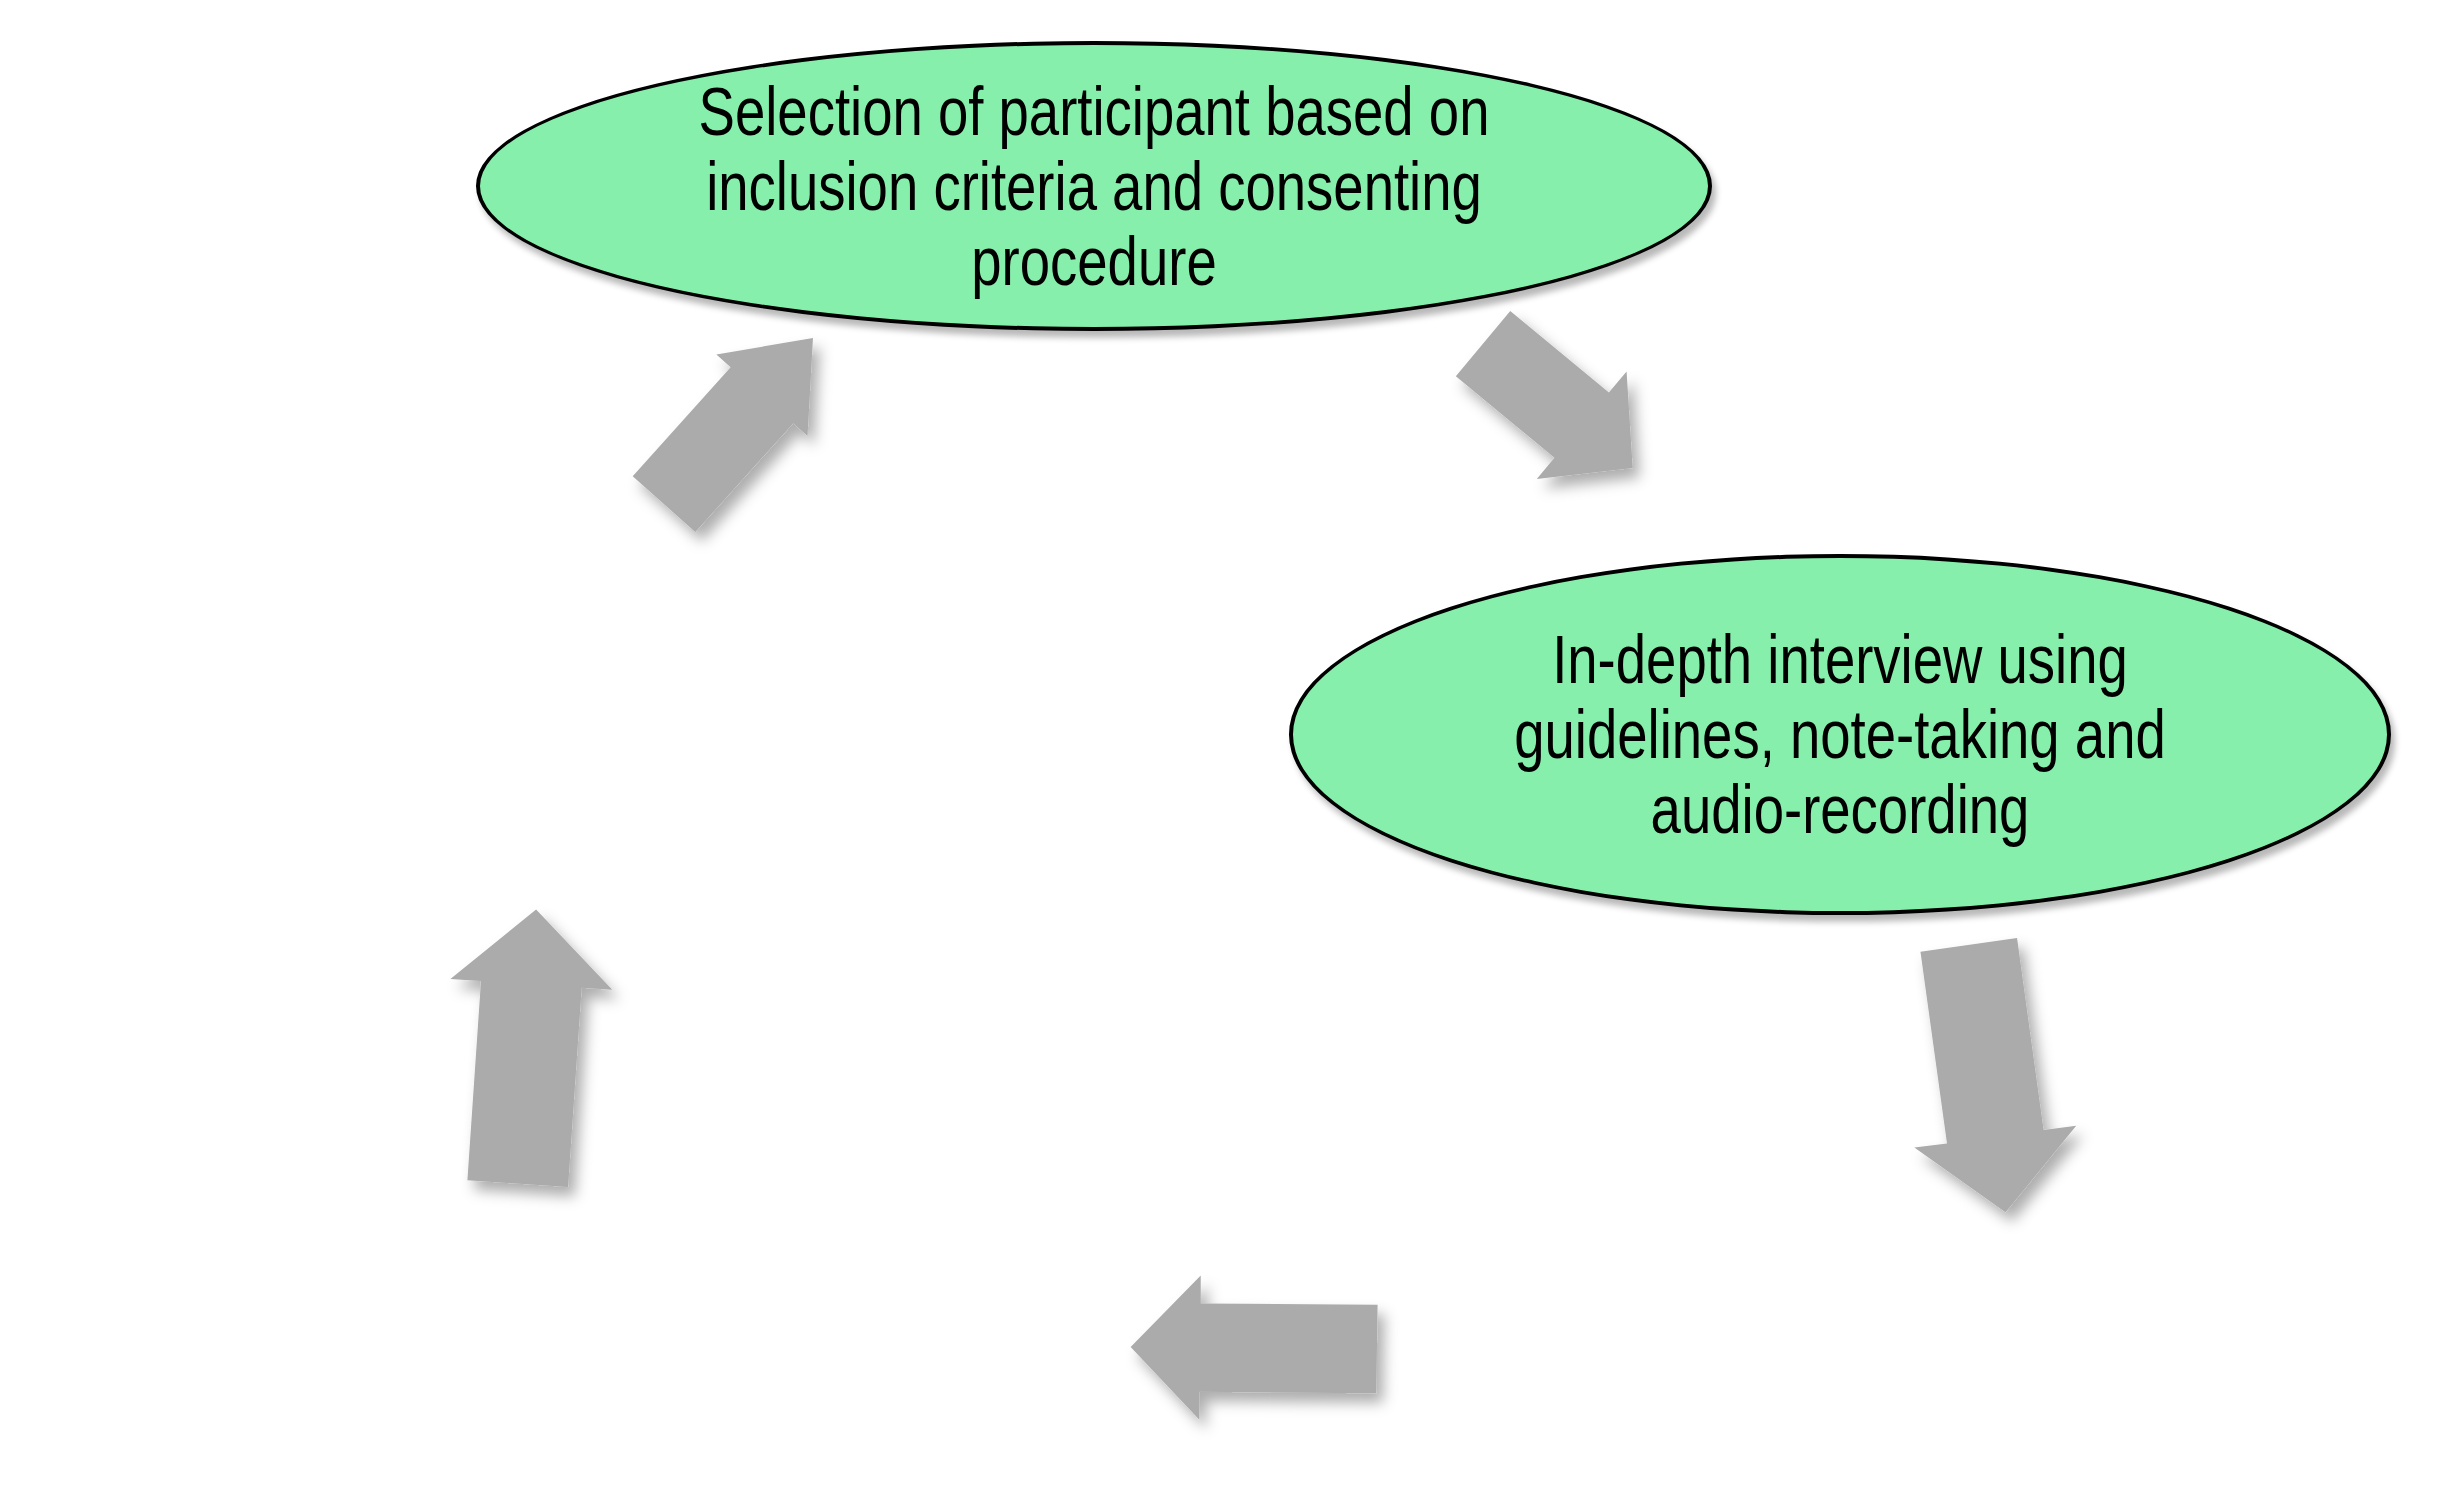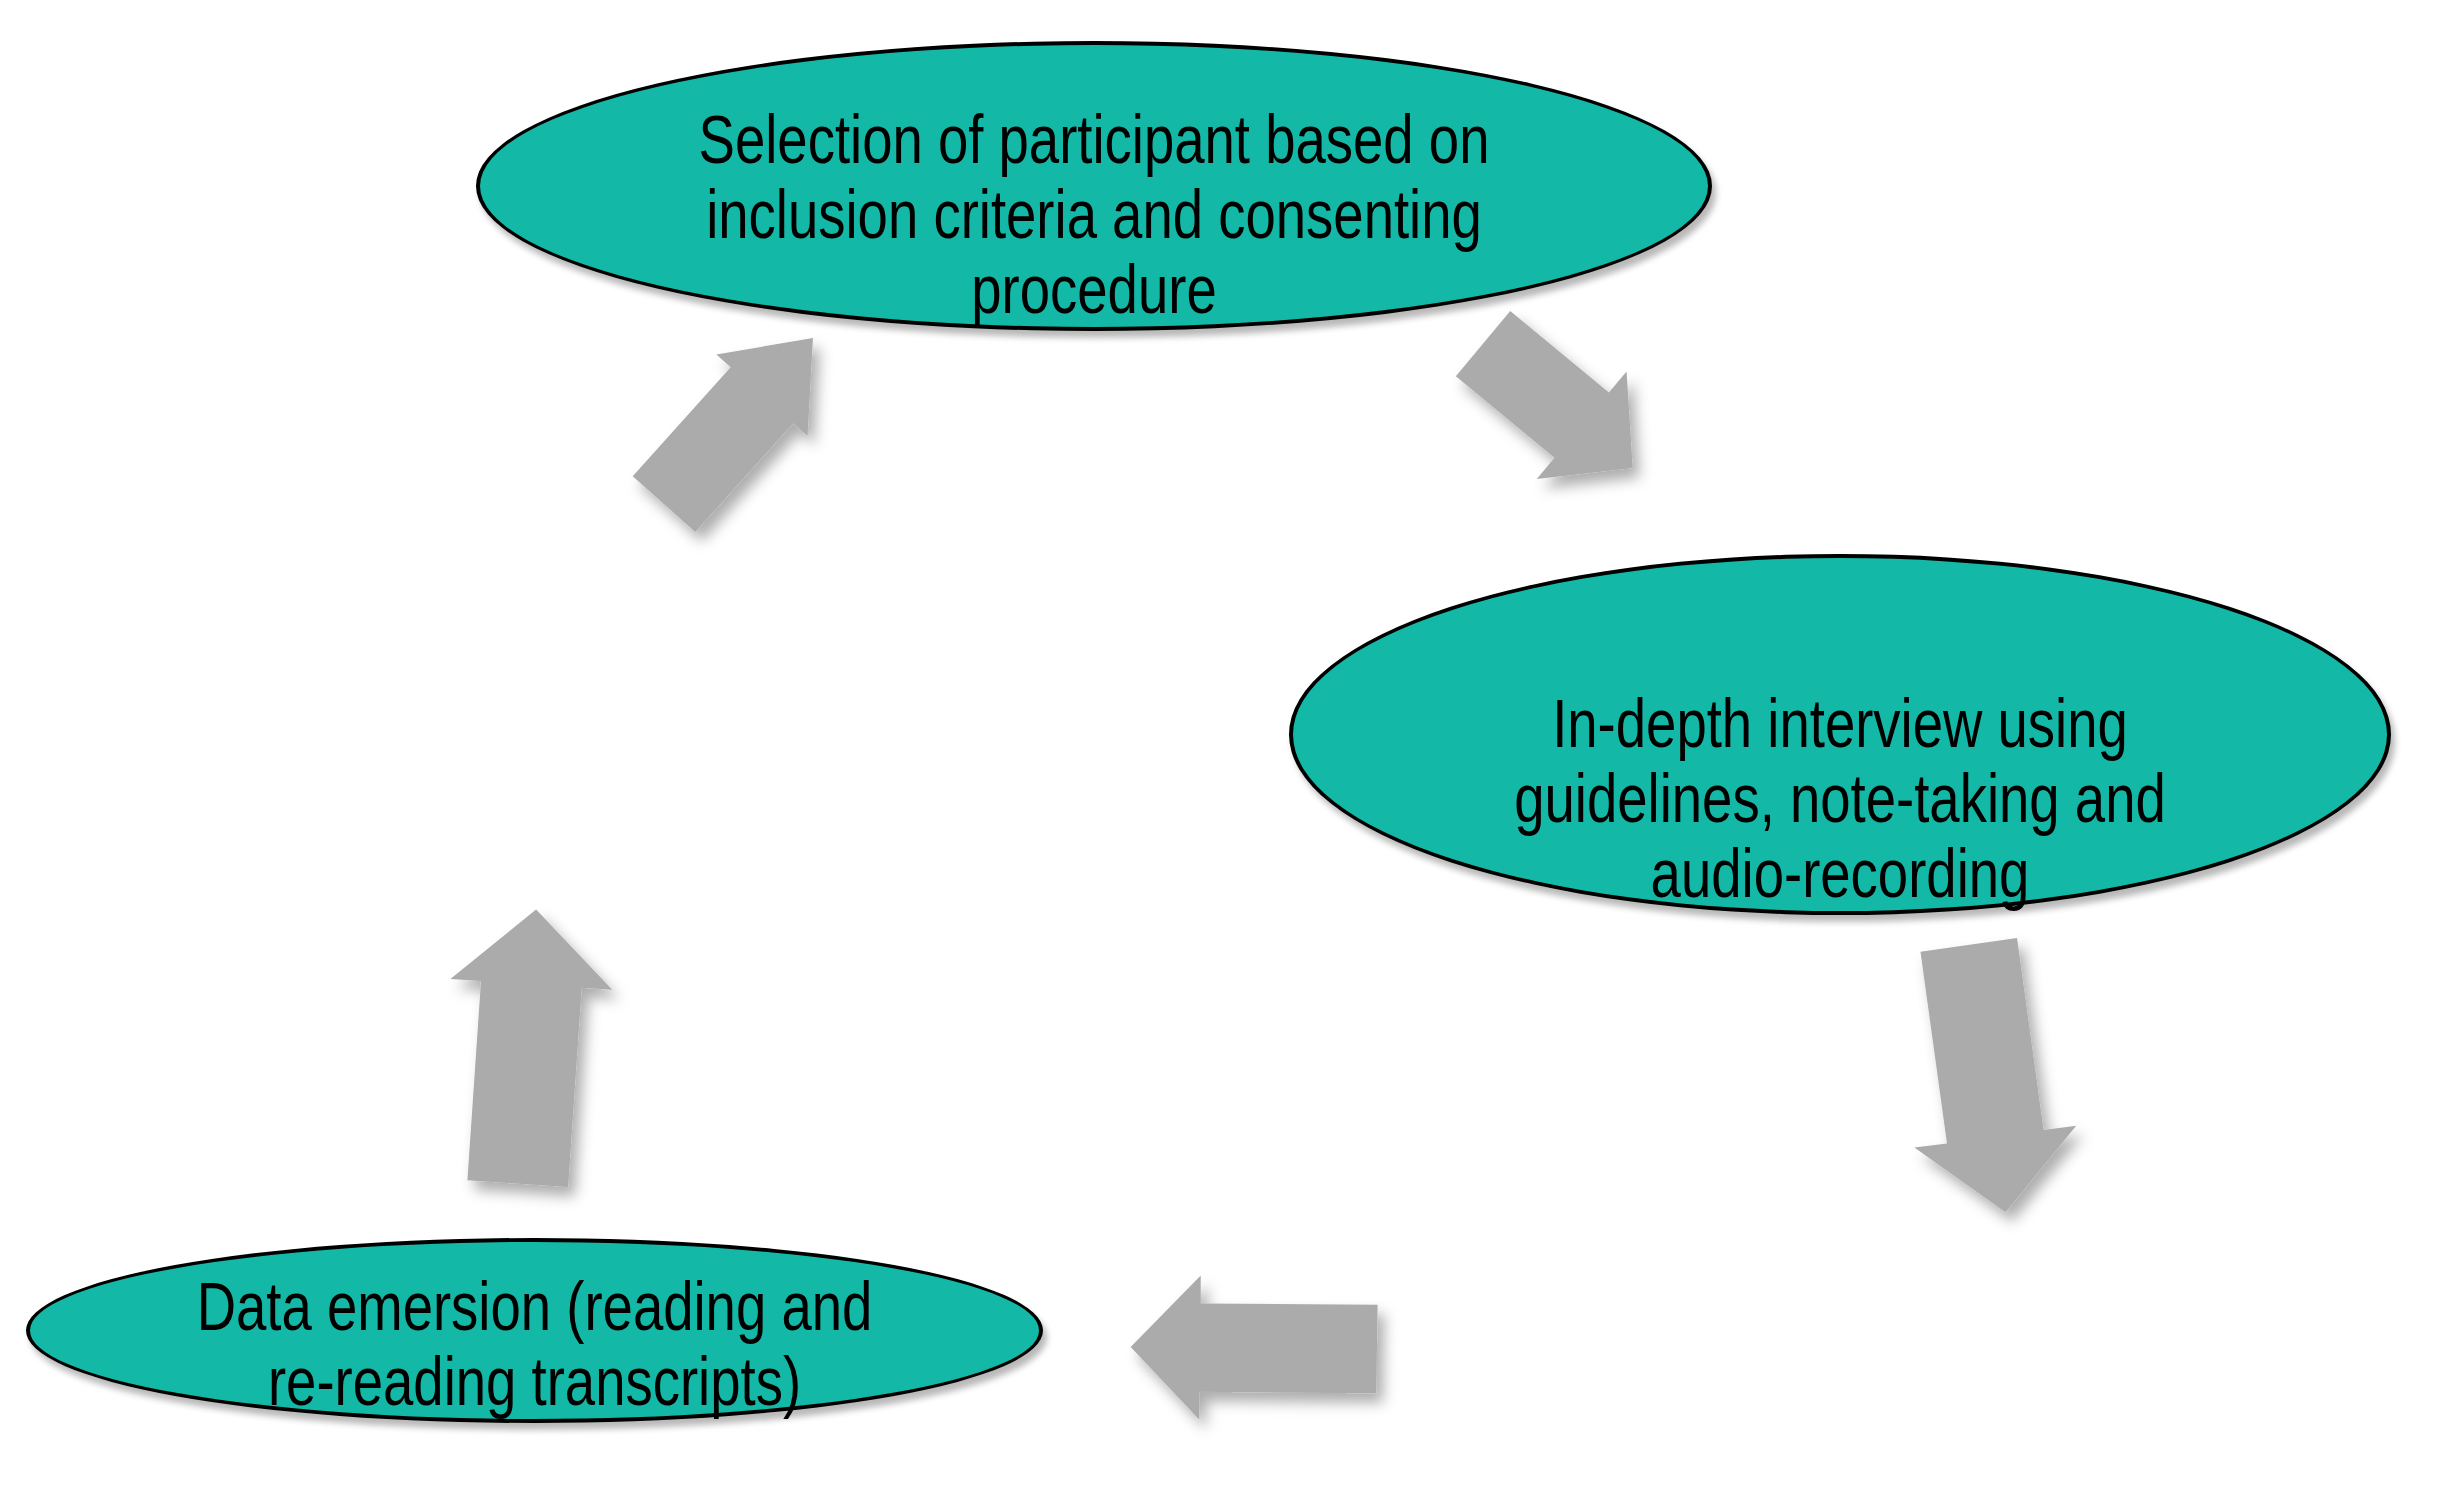--- a/index.html
+++ b/index.html
@@ -22,25 +22,25 @@
   #arrow-layer {
     position: absolute;
     left: 0;
     top: 0;
     width: 2462px;
     height: 1500px;
   }
   .node {
     position: absolute;
     box-sizing: border-box;
-    background: #14b8a6;
+    background: #86efac;
     border: 4.8px solid #000000;
     border-radius: 50%;
     display: flex;
-    align-items: flex-end;
+    align-items: center;
     justify-content: center;
     box-shadow: 4.1px 6.8px 6.8px rgba(0,0,0,0.28);
   }
   .node-label {
     width: 100%;
     white-space: pre-line;
     text-align: center;
     color: #000000;
     font-size: 69px;
     line-height: 75px;
@@ -78,20 +78,16 @@
 procedure</div>
   </div>
 
   <div class="node" id="node-interview">
     <div class="node-label">In-depth interview using
 guidelines, note-taking and
 audio-recording</div>
   </div>
 
 
-  <div class="node" id="node-data-emersion">
-    <div class="node-label">Data emersion (reading and
-re-reading transcripts)</div>
-  </div>
 
 
 </div>
 
 
 </body></html>

